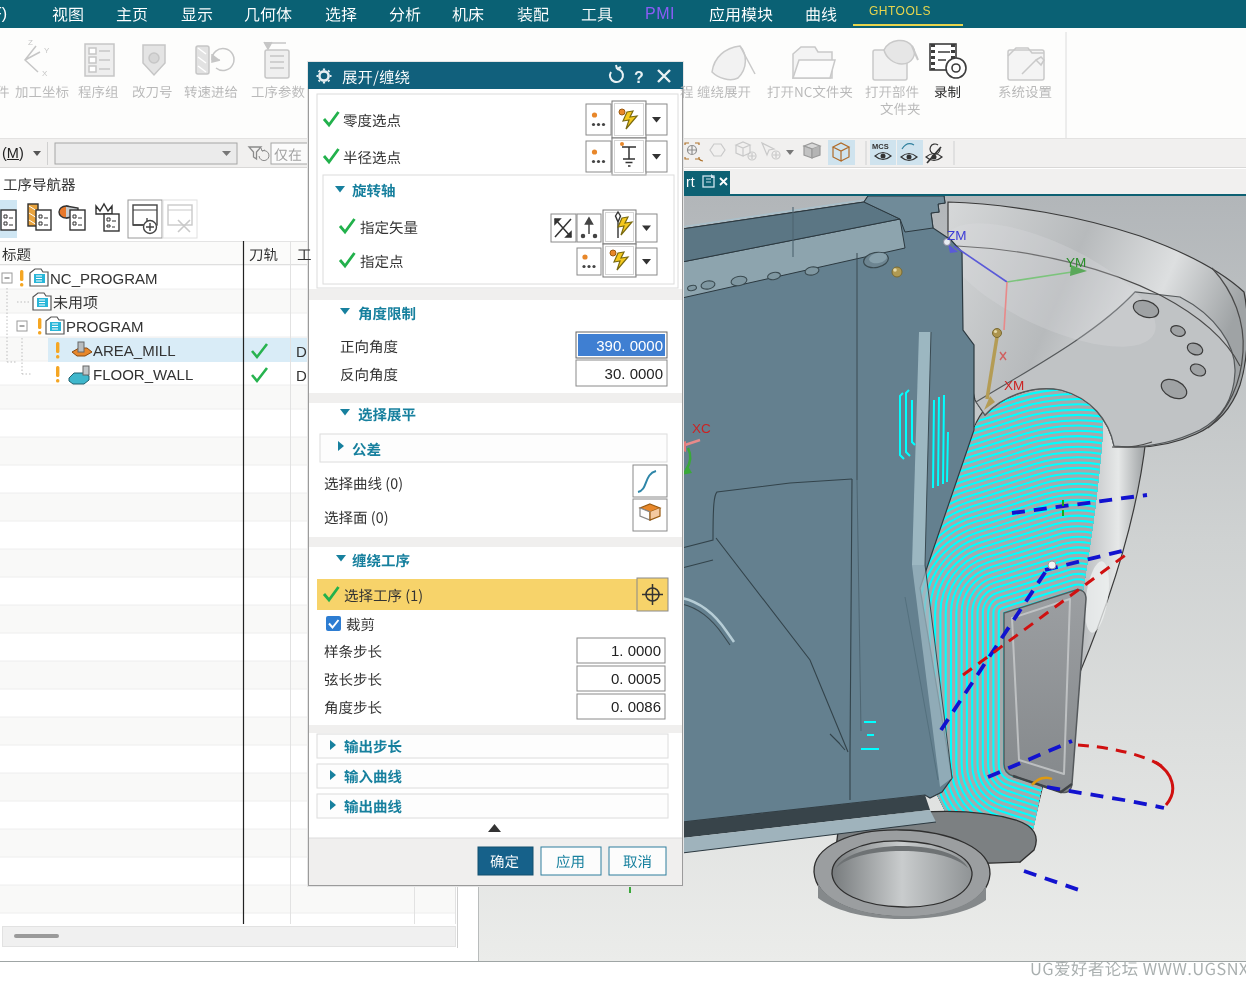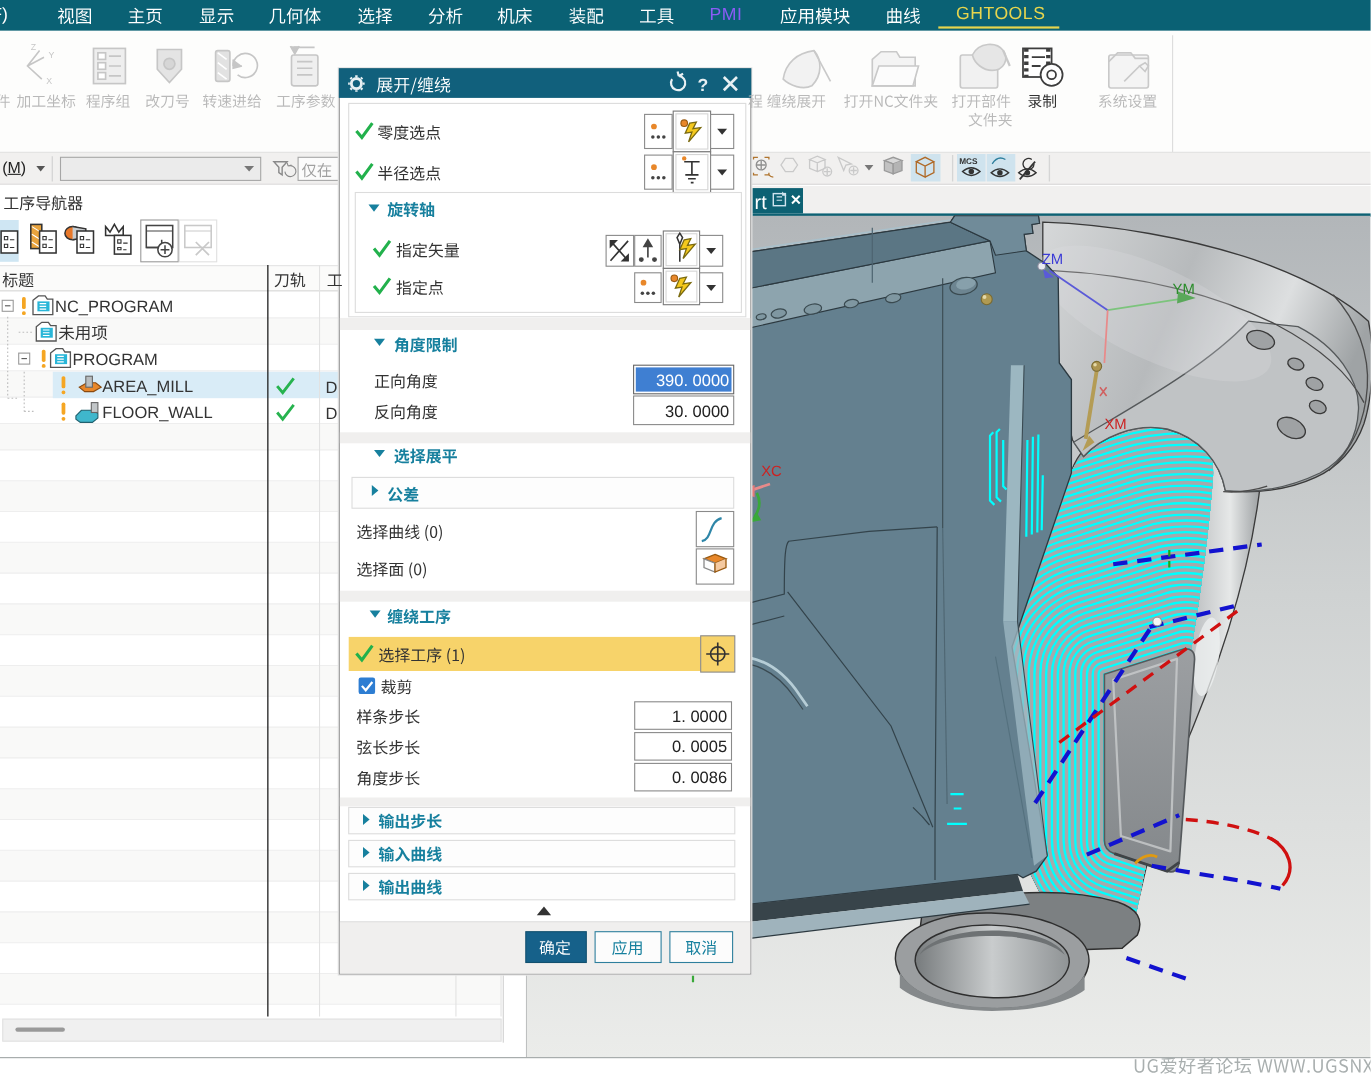--- a/index.html
+++ b/index.html
@@ -2,21 +2,21 @@
 <html><head><meta charset="utf-8"><style>
 *{margin:0;padding:0;box-sizing:border-box}
 html,body{width:1246px;height:981px;overflow:hidden;background:#fff;
 font-family:"Liberation Sans",sans-serif;-webkit-font-smoothing:antialiased}
 .abs{position:absolute}
 </style></head><body>
 
 <div class="abs" style="left:0;top:0;width:1246px;height:28px;background:#0a6174"></div>
 <div class="abs" style="left:-8px;top:5px;color:#fff;font-size:16px">F)</div>
 <div class="abs" style="left:645px;top:5px;color:#8b5cf6;font-size:16px;letter-spacing:.5px">PMI</div>
-<div class="abs" style="left:869px;top:4px;color:#e7d54d;font-size:16px;letter-spacing:.5px">GHTOOLS</div>
+<div class="abs" style="left:869px;top:4px;color:#e7d54d;font-size:12px;letter-spacing:.5px">GHTOOLS</div>
 <div class="abs" style="left:853px;top:24px;width:110px;height:2px;background:#e7d54d"></div>
 <div class="abs" style="left:0;top:28px;width:1246px;height:111px;background:#fdfdfc"></div>
 <svg class="abs" style="left:0;top:28px" width="1246" height="111" viewBox="0 0 1246 111">
 <g stroke="#c6c6c6" fill="none" stroke-width="1.5">
 <path d="M36 18 L25 32 L38 44 M25 32 L40 24"></path>
 <text x="28" y="17" font-size="8" fill="#c6c6c6" stroke="none">Z</text>
 <text x="44" y="25" font-size="8" fill="#c6c6c6" stroke="none">Y</text>
 <text x="42" y="48" font-size="8" fill="#c6c6c6" stroke="none">X</text>
 <rect x="85" y="16" width="29" height="32" fill="#eee"></rect>
 <rect x="89" y="20" width="7" height="6" fill="#fff"></rect>
@@ -113,21 +113,21 @@
         <path d="M246 18 q8 -7 16 0 q-8 7 -16 0 z" stroke="#333"></path>
         <circle cx="254" cy="18" r="2.5" fill="#333" stroke="none"></circle>
         <path d="M247 24 l14 -16" stroke="#333" stroke-width="1.6"></path>
         <path d="M258 6 a5 5 0 1 0 2 4" stroke="#333"></path>
       </g>
 <path d="M274 2 v24" stroke="#d5d5d5"></path>
 </g>
 </svg>
 <div class="abs" style="left:684px;top:169px;width:562px;height:25px;background:#f1f0ef"></div>
 <div class="abs" style="left:684px;top:171px;width:46px;height:23px;background:#0d6173"></div>
-<div class="abs" style="left:686px;top:174px;color:#fff;font-size:18px">rt</div>
+<div class="abs" style="left:686px;top:174px;color:#fff;font-size:14px">rt</div>
 <svg class="abs" style="left:700px;top:171px" width="46" height="23" viewBox="0 0 46 23">
 <rect x="3" y="5" width="11" height="11" fill="none" stroke="#cfe3ee" stroke-width="1.3"></rect>
     <path d="M6 8 h5 M6 11 h5" stroke="#cfe3ee"></path>
 <path d="M11 3 l4 4 -4 0 z" fill="#cfe3ee"></path>
 <path d="M20 7 l7 7 m0 -7 l-7 7" stroke="#fff" stroke-width="1.8"></path>
 </svg>
 <div class="abs" style="left:684px;top:194px;width:562px;height:2.5px;background:#0d6173"></div>
 <div class="abs" style="left:0;top:168px;width:458px;height:780px;background:#fff;border-right:1px solid #cfcfcf"></div>
 <svg class="abs" style="left:0;top:196px" width="458" height="46" viewBox="0 0 458 46">
 <rect x="-4" y="4" width="21" height="38" fill="#cfe6f3"></rect>

